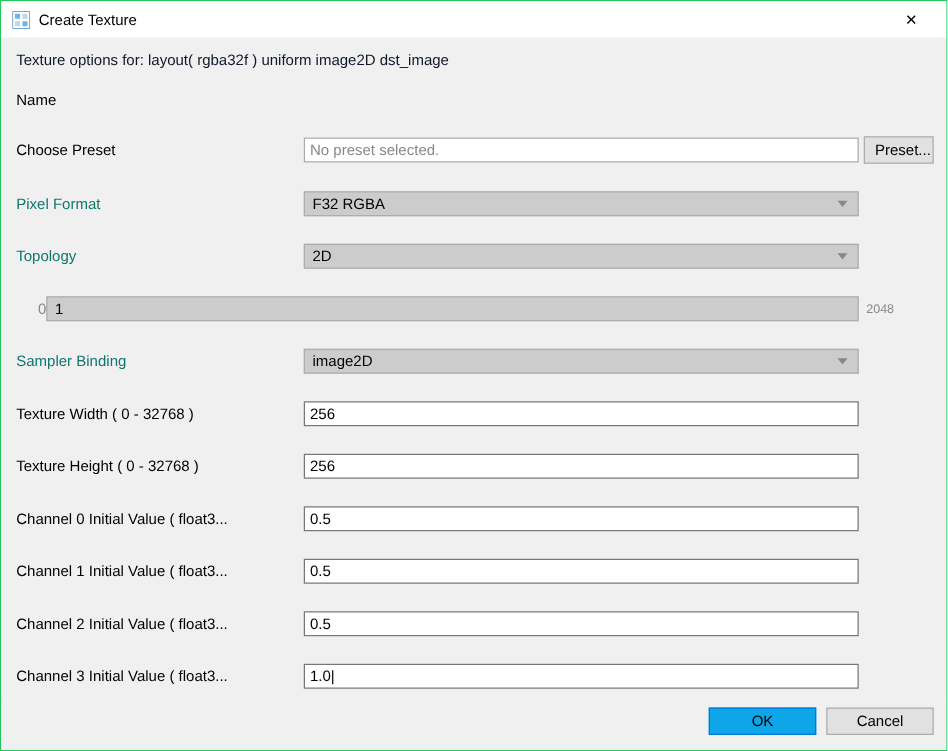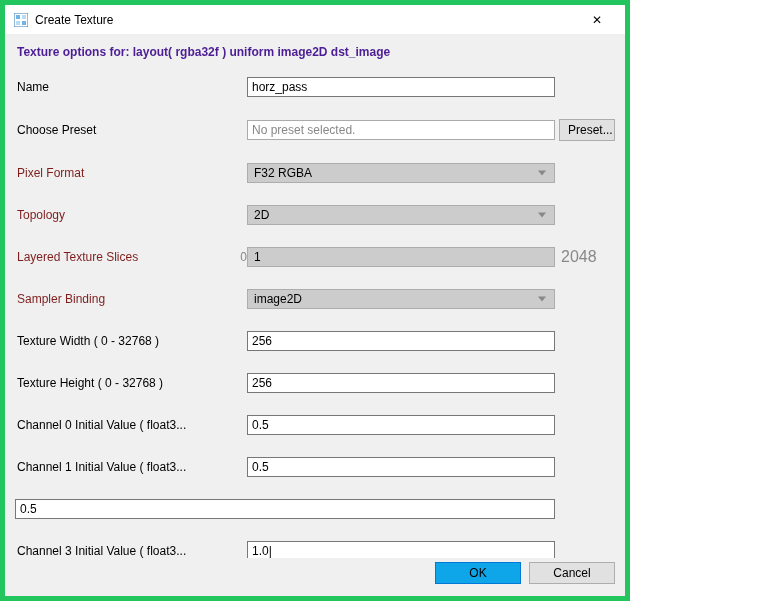--- a/index.html
+++ b/index.html
@@ -4,23 +4,23 @@
 <style>
   * { box-sizing: border-box; }
   body {
     margin: 0;
     font-family: "Segoe UI", Tahoma, sans-serif;
     font-size: 12px;
     background: #fff;
     color: #000;
   }
   .window {
-    width: 630px;
+    width: 758px;
     height: 601px;
-    border: 5px solid #22c55e;
+    border: 1px solid #22c55e;
     background: #fff;
     display: flex;
     flex-direction: column;
   }
   .titlebar {
     height: 30px;
     display: flex;
     align-items: center;
     padding: 0 8px;
     background: #fff;
@@ -38,51 +38,50 @@
     display: flex; align-items: center; justify-content: center;
     cursor: default;
   }
   .body {
     flex: 1;
     background: #f0f0f0;
     padding: 8px 10px 10px 10px;
     overflow: hidden;
   }
   .sublabel {
-    color: #4c1d95;
+    color: #0f172a;
     margin: 2px 0 18px 2px;
-    font-weight: bold;
   }
   .form {
     display: flex;
     flex-direction: column;
     gap: 22px;
   }
   .row {
     display: flex;
     align-items: center;
   }
   .row .label {
     width: 206px;
     color: #000;
     padding-left: 2px;
   }
-  .row.disabled .label { color: #7f1d1d; }
+  .row.disabled .label { color: #0f766e; }
   .row .pre-num {
     width: 26px;
     text-align: right;
     color: #888;
     font-size: 12px;
     margin-right: 0;
   }
   .row .post-num {
     width: 40px;
     text-align: left;
     color: #888;
-    font-size: 16px;
+    font-size: 10px;
     margin-left: 6px;
   }
   .row .control-wrap {
     flex: 1;
     display: flex;
     align-items: center;
     gap: 6px;
   }
   input.text {
     flex: 1;
@@ -173,23 +172,20 @@
     </div>
   </div>
 
   <div class="body">
     <div class="sublabel">Texture options for: layout( rgba32f ) uniform image2D dst_image</div>
 
     <div class="form">
 
       <div class="row">
         <div class="label" style="width:232px">Name</div>
-        <div class="control-wrap">
-          <input class="text" value="horz_pass" style="">
-        </div>
         <div style="width:60px"></div>
       </div>
 
       <div class="row">
         <div class="label" style="width:232px">Choose Preset</div>
         <div class="control-wrap">
           <input class="text" readonly="" style="color: rgb(136, 136, 136);" value="No preset selected.">
         </div>
         <div style="width:60px; display:flex; justify-content:flex-end; padding-left:6px;border-radius:11px;">
           <button class="btn">Preset...</button>
@@ -210,21 +206,20 @@
         <div class="label" style="width:232px">Topology</div>
         <div class="control-wrap">
           <div class="disabled-box dropdown">
             <span>2D</span>
           </div>
         </div>
         <div style="width:60px"></div>
       </div>
 
       <div class="row disabled">
-        <div class="label">Layered Texture Slices</div>
         <div class="pre-num">0</div>
         <div class="control-wrap">
           <div class="disabled-box">
             <span>1</span>
           </div>
         </div>
         <div class="post-num" style="width:54px">2048</div>
       </div>
 
       <div class="row disabled">
@@ -263,20 +258,21 @@
 
       <div class="row">
         <div class="label" style="width:232px">Channel 1 Initial Value ( float3...</div>
         <div class="control-wrap">
           <input class="text" value="0.5" style="">
         </div>
         <div style="width:60px"></div>
       </div>
 
       <div class="row">
+        <div class="label" style="width:232px">Channel 2 Initial Value ( float3...</div>
         <div class="control-wrap">
           <input class="text" value="0.5" style="">
         </div>
         <div style="width:60px"></div>
       </div>
 
       <div class="row">
         <div class="label" style="width:232px">Channel 3 Initial Value ( float3...</div>
         <div class="control-wrap">
           <input class="text" value="1.0|" style="">

